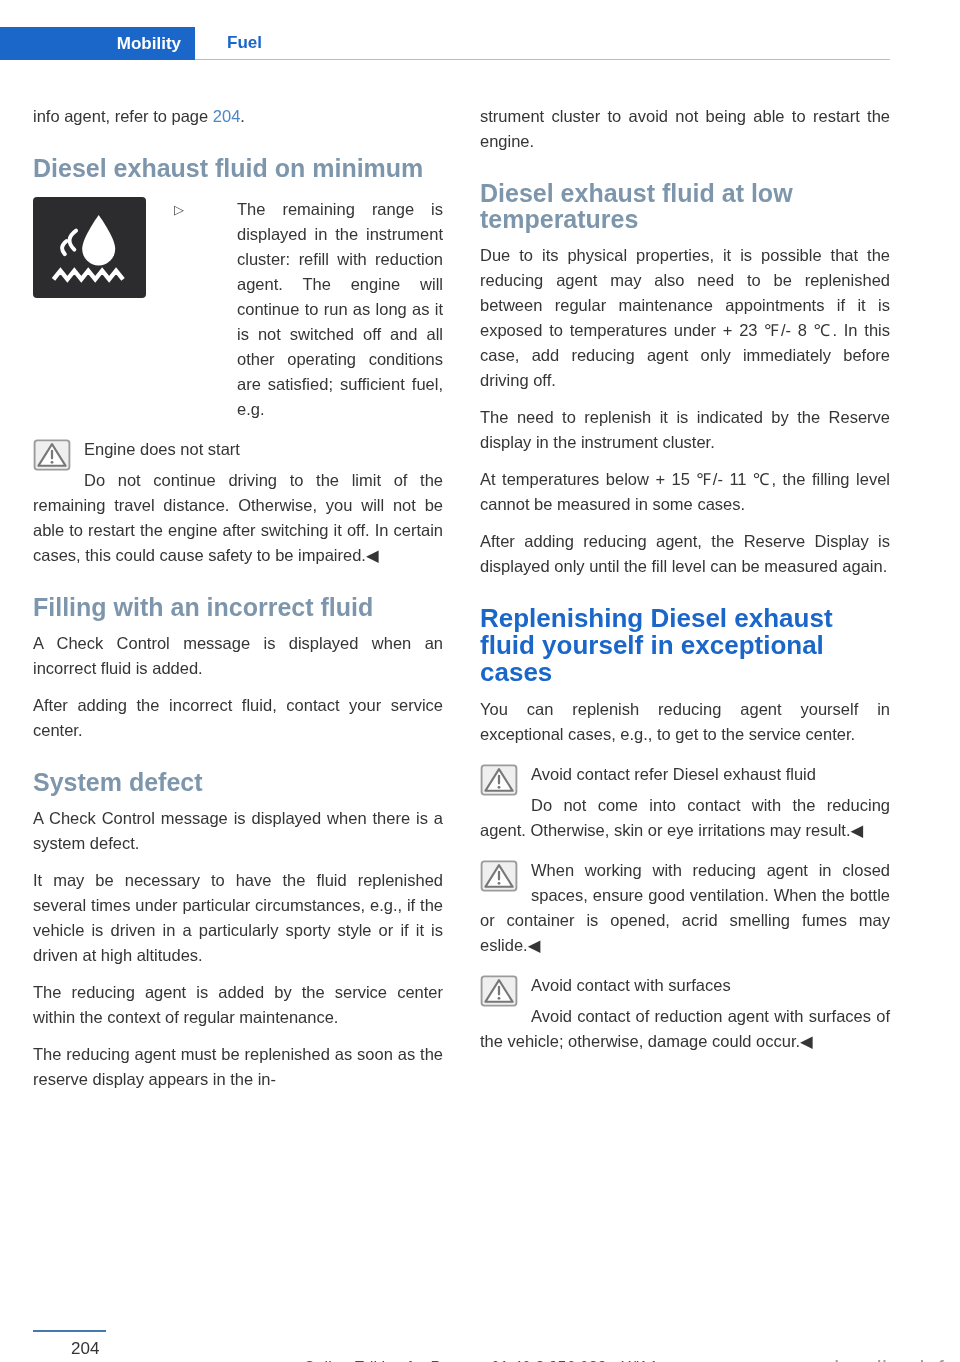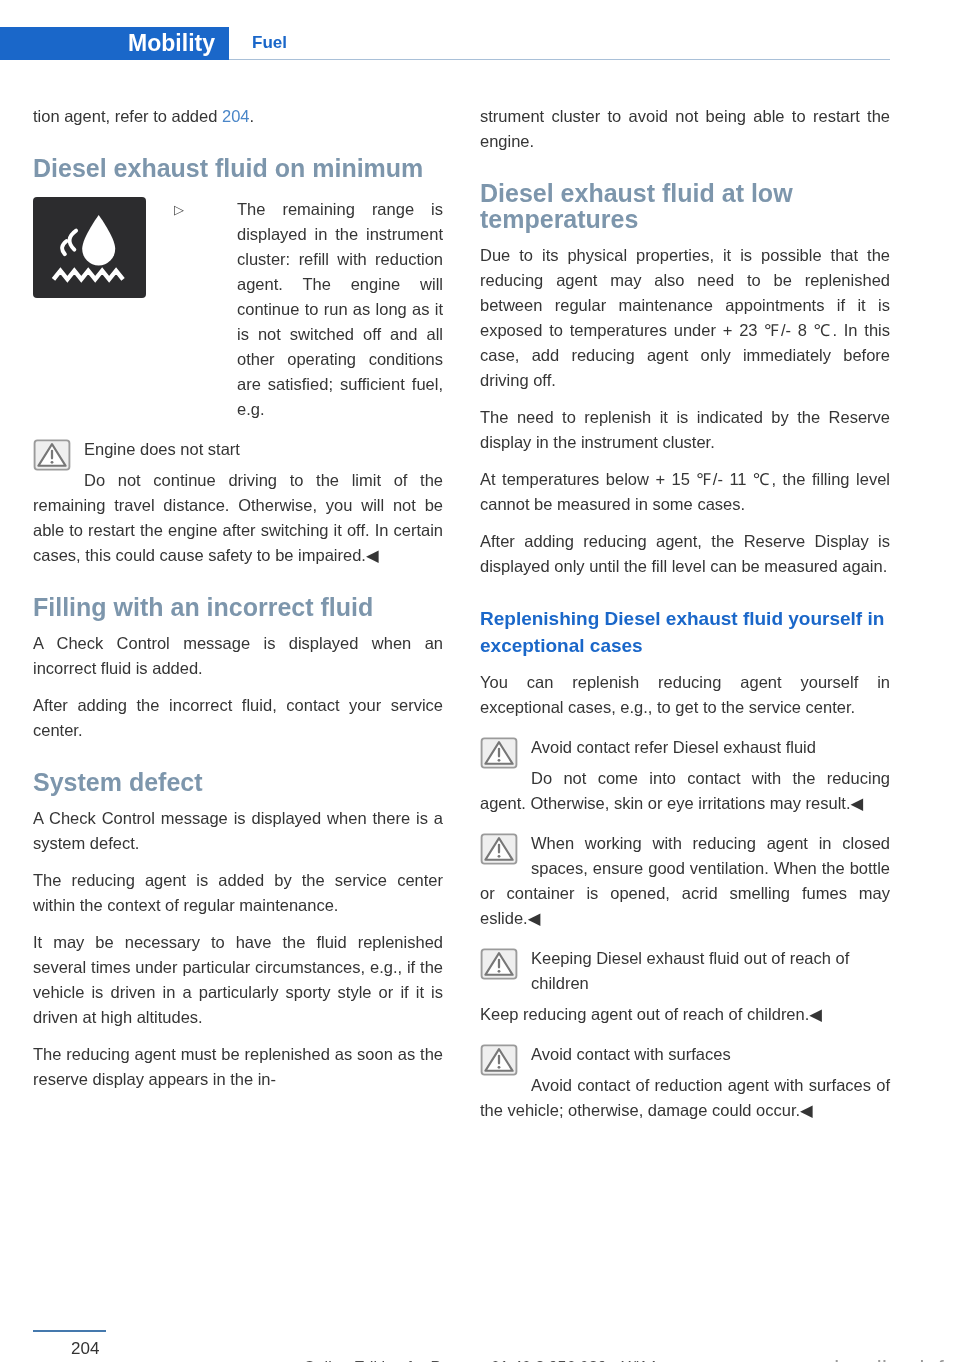--- a/index.html
+++ b/index.html
@@ -9,46 +9,46 @@
     background:#ffffff;
     color: var(--text, #353535);
     position:relative;
     overflow:hidden;
   }
   .sheet { width:960px; height:1362px; position:relative; }
 
   
   .header-row { display:flex; height:33px; margin-top:27px; }
   .tab-mobility {
-    width:229px; background: var(--accent-blue, #1a67c9); color:#fff;
-    font-size:23px; font-weight:bold;
+    width:195px; background: var(--accent-blue, #1a67c9); color:#fff;
+    font-size:17px; font-weight:bold;
     display:flex; align-items:center; justify-content:flex-end;
     padding-right:14px;
   }
   .header-rest {
     flex:1; margin-right:70px;
     border-bottom:1px solid var(--rule-light, #a9c0d8);
     display:flex; align-items:center;
   }
-  .fuel-label { color: var(--accent-blue, #1a67c9); font-size:17px; font-weight:bold; padding-left:23px; }
+  .fuel-label { color: var(--accent-blue, #1a67c9); font-size:17px; font-weight:bold; padding-left:32px; }
 
   
   .columns { display:flex; gap:37px; padding:44px 70px 0 33px; }
   .col { flex:0 0 410px; width:410px; font-size:16.5px; line-height:25px; }
   .para { margin-bottom:12px; text-align:justify; }
   .page-link { color: var(--link-blue, #4a86c8); text-decoration:none; cursor:pointer; }
 
   .h-sub {
     color: var(--heading-muted, #7d96ac);
     font-size:25px; font-weight:bold; line-height:26px;
     margin:26px 0 11px; text-align:left;
   }
   .h-blue {
     color: var(--accent-blue, #1a67c9);
-    font-size:19px; font-weight:bold; line-height:27px;
+    font-size:26px; font-weight:bold; line-height:27px;
     margin:26px 0 11px; text-align:left;
   }
 
   
   .def-row { display:flex; align-items:flex-start; margin:16px 0 14px; }
   .def-icon-box {
     flex:0 0 113px; width:113px; height:101px;
     background:#2c2c2e; border-radius:4px;
     display:flex; align-items:center; justify-content:center;
   }
@@ -80,21 +80,21 @@
       <span>Mobility</span>
     </div>
     <div class="header-rest">
       <span class="fuel-label">Fuel</span>
     </div>
   </div>
 
   <div class="columns">
 
     <section class="col">
-      <p class="para"><span>tion agent, refer to added</span>
+      <p class="para"><span>info agent, refer to page</span>
         <a class="page-link">204</a><span>.</span></p>
 
       <h2 class="h-sub">Diesel exhaust fluid on minimum</h2>
 
       <div class="def-row">
         <div class="def-icon-box">
           <svg viewBox="0 0 100 92" width="88" height="80">
             <path d="M60 8 C60 8 79 34 79 47 A19 19 0 0 1 41 47 C41 34 60 8 60 8 Z" fill="#ffffff"></path>
             <path d="M34 26 q-14 10 -2 22" stroke="#ffffff" stroke-width="4.5" fill="none" stroke-linecap="round"></path>
             <path d="M23 38 q-9 7 -2 15" stroke="#ffffff" stroke-width="4.5" fill="none" stroke-linecap="round"></path>
@@ -116,22 +116,22 @@
         <p class="w-body">Do not continue driving to the limit of the remaining travel distance. Otherwise, you will not be able to restart the engine after switching it off. In certain cases, this could cause safety to be impaired.◀</p>
       </div>
 
       <h2 class="h-sub">Filling with an incorrect fluid</h2>
       <p class="para">A Check Control message is displayed when an incorrect fluid is added.</p>
       <p class="para">After adding the incorrect fluid, contact your service center.</p>
 
       <h2 class="h-sub">System defect</h2>
       <p class="para">A Check Control message is displayed when there is a system defect.</p>
 
+      <p class="para">It may be necessary to have the fluid replenished several times under particular circumstances, e.g., if the vehicle is driven in a particularly sporty style or if it is driven at high altitudes.</p>
       <p class="para">The reducing agent is added by the service center within the context of regular maintenance.</p>
-      <p class="para">It may be necessary to have the fluid replenished several times under particular circumstances, e.g., if the vehicle is driven in a particularly sporty style or if it is driven at high altitudes.</p>
       <p class="para">The reducing agent must be replenished as soon as the reserve display appears in the in-</p>
     </section>
 
     <section class="col">
       <p class="para">strument cluster to avoid not being able to restart the engine.</p>
 
       <h2 class="h-sub">Diesel exhaust fluid at low temperatures</h2>
       <p class="para">Due to its physical properties, it is possible that the reducing agent may also need to be replenished between regular maintenance appointments if it is exposed to temperatures under + 23 ℉/- 8 ℃. In this case, add reducing agent only immediately before driving off.</p>
       <p class="para">The need to replenish it is indicated by the Reserve display in the instrument cluster.</p>
       <p class="para">At temperatures below + 15 ℉/- 11 ℃, the filling level cannot be measured in some cases.</p>
@@ -154,30 +154,20 @@
       <div class="warning">
         <svg class="warn-icon" viewBox="0 0 40 34">
           <rect x="1.5" y="1.5" width="37" height="31" rx="3" fill="#efefef" stroke="#9b9b9b" stroke-width="2"></rect>
           <path d="M20 5.5 L34.5 28.5 L5.5 28.5 Z" fill="#ffffff" stroke="#777777" stroke-width="2.2" stroke-linejoin="round"></path>
           <line x1="20" y1="12.5" x2="20" y2="20.5" stroke="#777777" stroke-width="2.4" stroke-linecap="round"></line>
           <circle cx="20" cy="24.8" r="1.5" fill="#777777"></circle>
         </svg>
         <p class="w-body">When working with reducing agent in closed spaces, ensure good ventilation. When the bottle or container is opened, acrid smelling fumes may eslide.◀</p>
       </div>
 
-      <div class="warning">
-        <svg class="warn-icon" viewBox="0 0 40 34">
-          <rect x="1.5" y="1.5" width="37" height="31" rx="3" fill="#efefef" stroke="#9b9b9b" stroke-width="2"></rect>
-          <path d="M20 5.5 L34.5 28.5 L5.5 28.5 Z" fill="#ffffff" stroke="#777777" stroke-width="2.2" stroke-linejoin="round"></path>
-          <line x1="20" y1="12.5" x2="20" y2="20.5" stroke="#777777" stroke-width="2.4" stroke-linecap="round"></line>
-          <circle cx="20" cy="24.8" r="1.5" fill="#777777"></circle>
-        </svg>
-        <p class="w-title">Keeping Diesel exhaust fluid out of reach of children</p>
-        <p class="w-body">Keep reducing agent out of reach of children.◀</p>
-      </div>
 
       <div class="warning">
         <svg class="warn-icon" viewBox="0 0 40 34">
           <rect x="1.5" y="1.5" width="37" height="31" rx="3" fill="#efefef" stroke="#9b9b9b" stroke-width="2"></rect>
           <path d="M20 5.5 L34.5 28.5 L5.5 28.5 Z" fill="#ffffff" stroke="#777777" stroke-width="2.2" stroke-linejoin="round"></path>
           <line x1="20" y1="12.5" x2="20" y2="20.5" stroke="#777777" stroke-width="2.4" stroke-linecap="round"></line>
           <circle cx="20" cy="24.8" r="1.5" fill="#777777"></circle>
         </svg>
         <p class="w-title">Avoid contact with surfaces</p>
         <p class="w-body">Avoid contact of reduction agent with surfaces of the vehicle; otherwise, damage could occur.◀</p>

